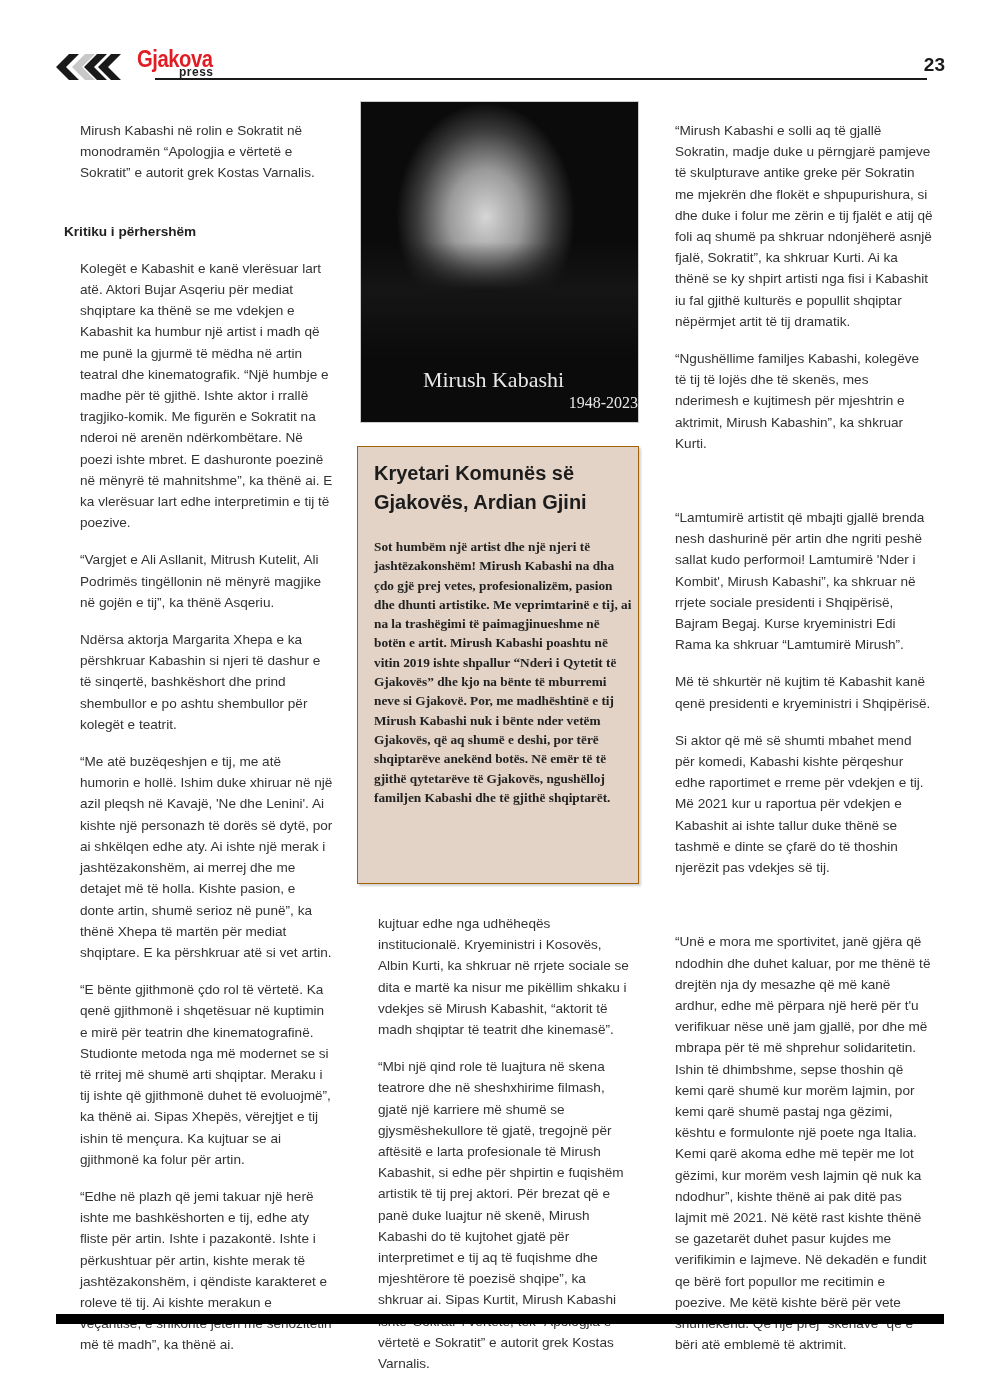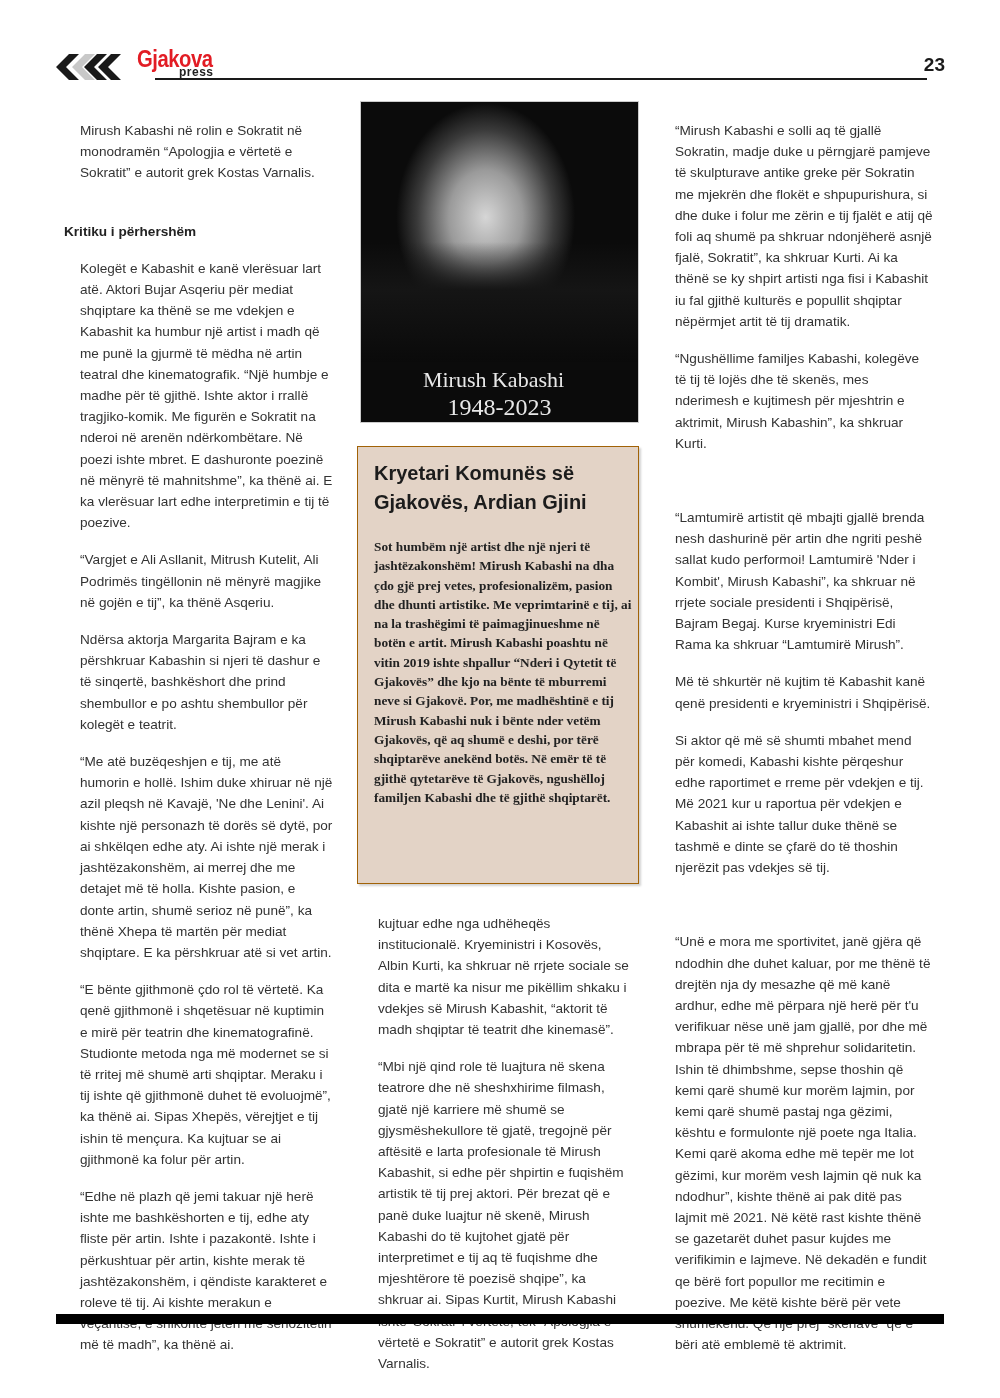--- a/index.html
+++ b/index.html
@@ -22,22 +22,22 @@
   #col2 { left: 362px; top: 897px; width: 285px; }
   #col3 { left: 659px; top: 104px; width: 290px; }
 
   .photo { position: absolute; left: 360px; top: 101px; width: 277px; height: 320px;
            background: radial-gradient(ellipse 38% 42% at 45% 36%, #d6d6d6 0%, #9a9a9a 35%, #3a3a3a 65%, #0b0b0b 85%), #0b0b0b;
            border: 1px solid #ccc; overflow: hidden; }
   .photo .coat { position: absolute; left: 0; right: 0; bottom: 60px; height: 120px;
            background: linear-gradient(180deg, rgba(30,30,30,0) 0%, #151515 40%, #0a0a0a 100%); }
   .photo .caption-name { position: absolute; left: 0; right: 12px; top: 265px; text-align: center;
            font-family: "Liberation Serif", serif; font-size: 22px; color: #e8e8e8; }
-  .photo .caption-years { position: absolute; left: 0; right: 0; top: 292px; text-align: center;
-           font-family: "Liberation Serif", serif; font-size: 24px; color: #e8e8e8; }
+  .photo .caption-years { position: absolute; left: 0; right: 0; top: 292px; text-align: right;
+           font-family: "Liberation Serif", serif; font-size: 16px; color: #e8e8e8; }
 
   .box { position: absolute; left: 357px; top: 446px; width: 280px; height: 436px;
          background: #e3d3c6; border: 1px solid #a16207; box-shadow: 2px 2px 2px rgba(0,0,0,0.18); }
   .box h2 { position: absolute; left: 16px; top: 12px; width: 255px; margin: 0; font-size: 20px; line-height: 29px; font-weight: 700; color: #1c1c1c; }
   .box .box-body { position: absolute; left: 16px; top: 90px; width: 258px; font-size: 13.3px; line-height: 19.3px; font-weight: 700; color: #222; font-family: Liberation Serif, serif; }
 
   .bottom-bar { position: absolute; left: 56px; top: 1314px; width: 888px; height: 10px; background: #000; }
 </style>
 </head>
 <body>
@@ -56,21 +56,21 @@
   <div class="header-rule"></div>
   <div class="page-number">23</div>
 </div>
 
 <div class="col" id="col1">
   <p>Mirush Kabashi në rolin e Sokratit në monodramën “Apologjia e vërtetë e Sokratit” e autorit grek Kostas Varnalis.</p>
   <div class="gap"></div>
   <h3>Kritiku i përhershëm</h3>
   <p>Kolegët e Kabashit e kanë vlerësuar lart atë. Aktori Bujar Asqeriu për mediat shqiptare ka thënë se me vdekjen e Kabashit ka humbur një artist i madh që me punë la gjurmë të mëdha në artin teatral dhe kinematografik. “Një humbje e madhe për të gjithë. Ishte aktor i rrallë tragjiko-komik. Me figurën e Sokratit na nderoi në arenën ndërkombëtare. Në poezi ishte mbret. E dashuronte poezinë në mënyrë të mahnitshme”, ka thënë ai. E ka vlerësuar lart edhe interpretimin e tij të poezive.</p>
   <p>“Vargjet e Ali Asllanit, Mitrush Kutelit, Ali Podrimës tingëllonin në mënyrë magjike në gojën e tij”, ka thënë Asqeriu.</p>
-  <p>Ndërsa aktorja Margarita Bajram e ka përshkruar Kabashin si njeri të dashur e të sinqertë, bashkëshort dhe prind shembullor e po ashtu shembullor për kolegët e teatrit.</p>
+  <p>Ndërsa aktorja Margarita Xhepa e ka përshkruar Kabashin si njeri të dashur e të sinqertë, bashkëshort dhe prind shembullor e po ashtu shembullor për kolegët e teatrit.</p>
   <p>“Me atë buzëqeshjen e tij, me atë humorin e hollë. Ishim duke xhiruar në një azil pleqsh në Kavajë, 'Ne dhe Lenini'. Ai kishte një personazh të dorës së dytë, por ai shkëlqen edhe aty. Ai ishte një merak i jashtëzakonshëm, ai merrej dhe me detajet më të holla. Kishte pasion, e donte artin, shumë serioz në punë”, ka thënë Xhepa të martën për mediat shqiptare. E ka përshkruar atë si vet artin.</p>
   <p>“E bënte gjithmonë çdo rol të vërtetë. Ka qenë gjithmonë i shqetësuar në kuptimin e mirë për teatrin dhe kinematografinë. Studionte metoda nga më modernet se si të rritej më shumë arti shqiptar. Meraku i tij ishte që gjithmonë duhet të evoluojmë”, ka thënë ai. Sipas Xhepës, vërejtjet e tij ishin të mençura. Ka kujtuar se ai gjithmonë ka folur për artin.</p>
   <p>“Edhe në plazh që jemi takuar një herë ishte me bashkëshorten e tij, edhe aty fliste për artin. Ishte i pazakontë. Ishte i përkushtuar për artin, kishte merak të jashtëzakonshëm, i qëndiste karakteret e roleve të tij. Ai kishte merakun e veçantisë, e shikonte jetën me seriozitetin më të madh”, ka thënë ai.</p>
   <div class="gap"></div>
   <h3>“Mitrush shqiptar”</h3>
   <p>Me rastin e vdekjes së Kabashit ai është</p>
 </div>
 
 <div class="photo">
   <div class="coat"></div>

